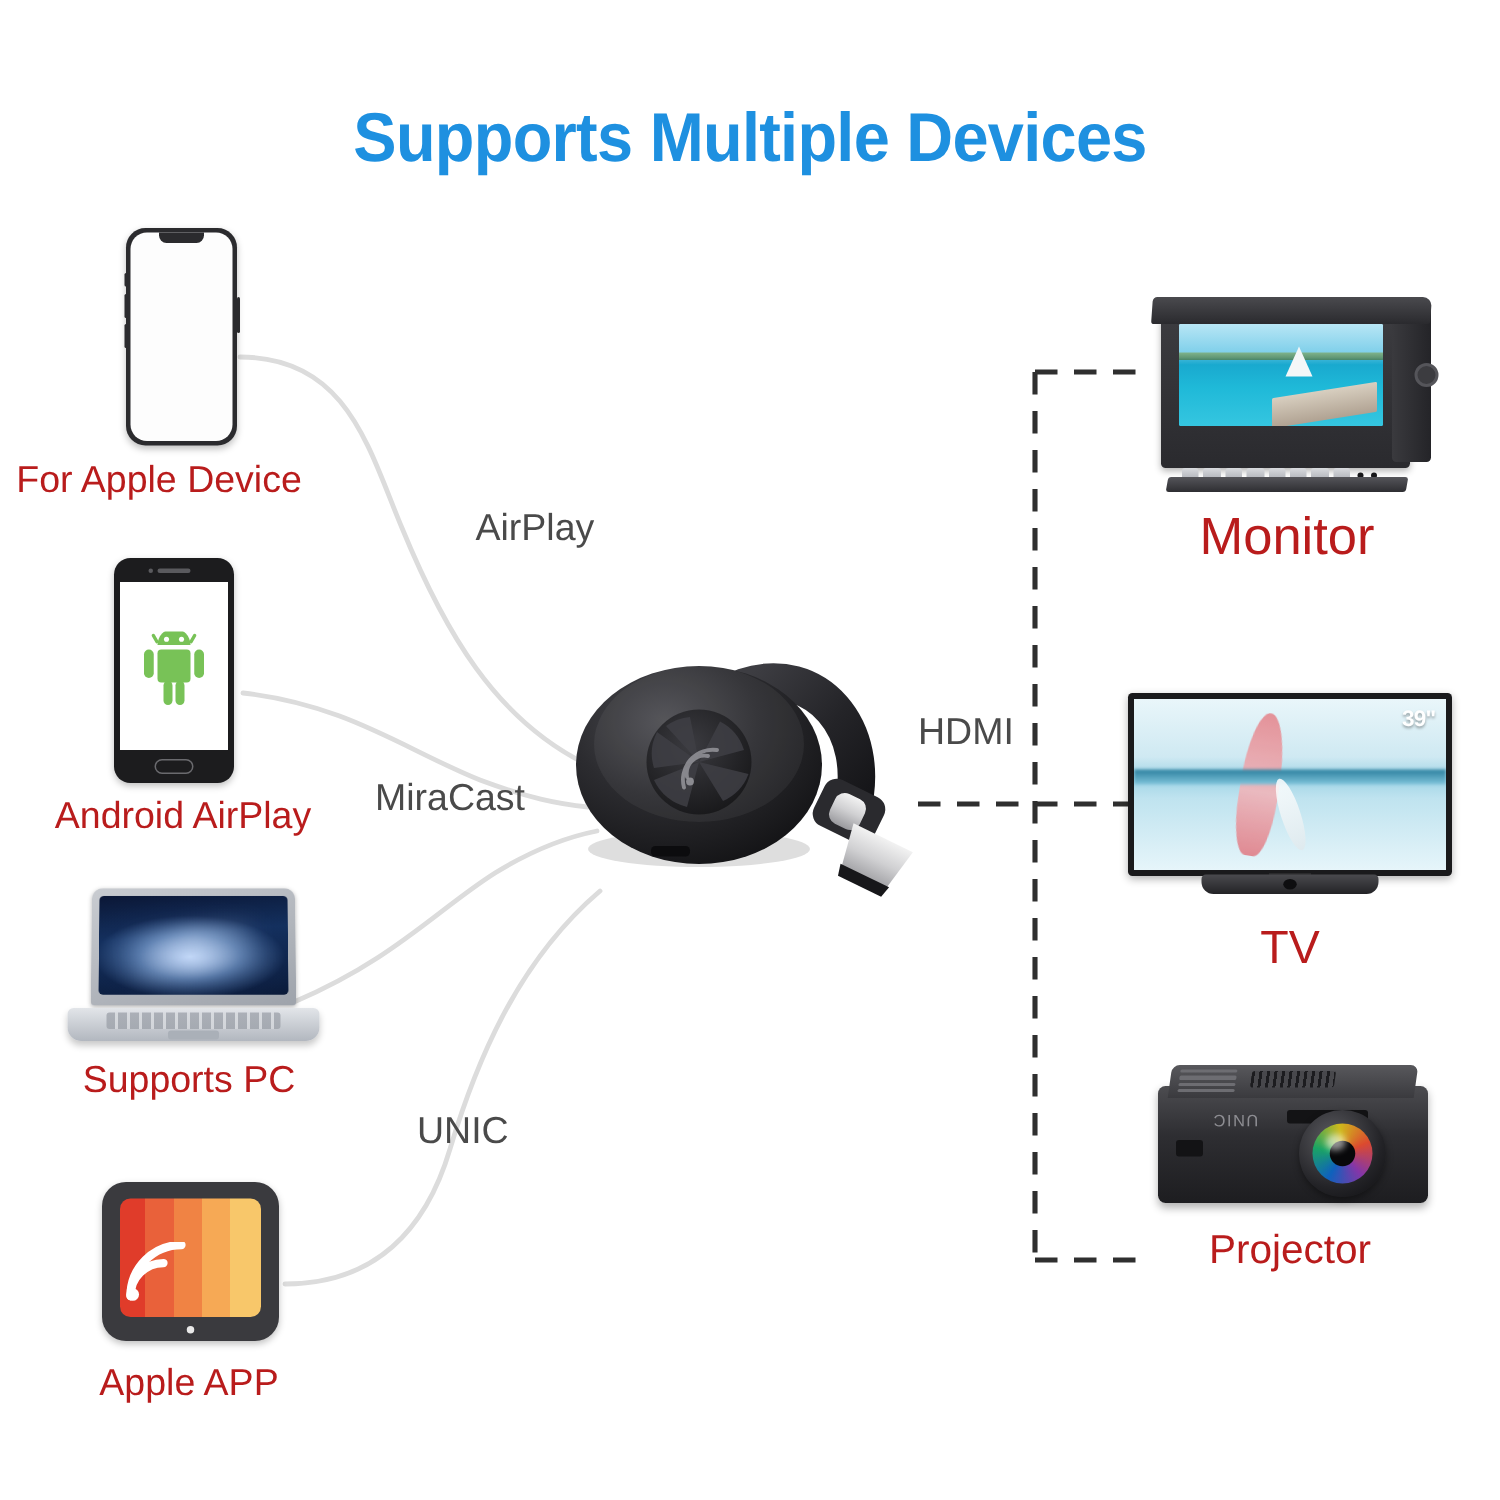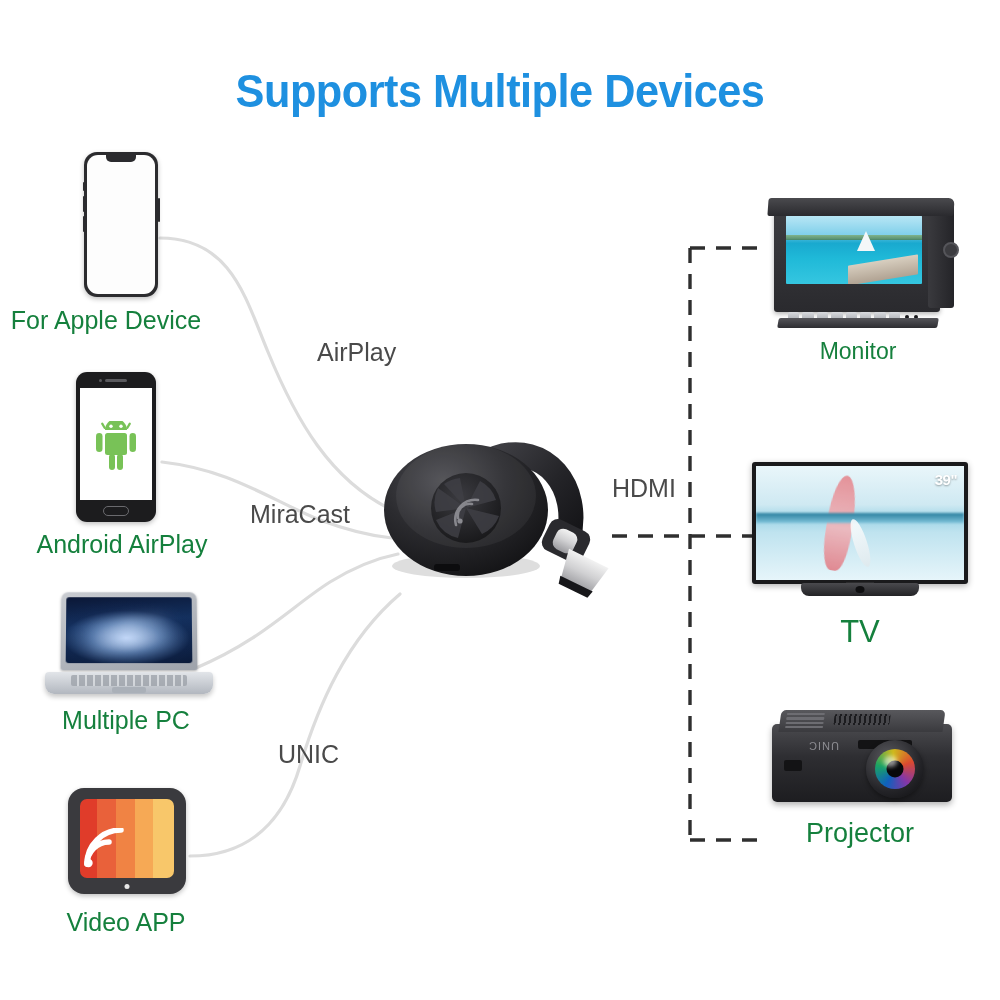--- a/index.html
+++ b/index.html
@@ -15,21 +15,21 @@
     text-align:center;
     font-size:46px; font-weight:bold; letter-spacing:-0.5px;
     color:#1E90E0;
     transform:scaleX(0.94); transform-origin:center;
     white-space:nowrap;
   }
 
   
   .dev-label {
     position:absolute; text-align:center;
-    color:#15803d; font-size:25px; white-space:nowrap;
+    color:#b91c1c; font-size:25px; white-space:nowrap;
   }
   .proto-label {
     position:absolute; color:#4a4a4a; font-size:25px; white-space:nowrap;
   }
 
   
   #cables, #hdmi-bracket { position:absolute; left:0; top:0; }
 
   
 
@@ -338,21 +338,21 @@
 <svg id="hdmi-bracket" width="1000" height="1000">
   <g fill="none" stroke="#2f2f2f" stroke-width="3.4" stroke-dasharray="15 11" stroke-linecap="butt">
     <path d="M690 248 L 690 840"></path>
     <path d="M690 248 L 766 248"></path>
     <path d="M612 536 L 752 536"></path>
     <path d="M690 840 L 766 840"></path>
   </g>
 </svg>
 
 <div class="proto-label" style="left:274px; top:338px;margin-left:43px;">AirPlay</div>
-<div class="proto-label" style="left:250px; top:500px;">MiraCast</div>
+<div class="proto-label" style="left:250px; top:518px;">MiraCast</div>
 <div class="proto-label" style="left:278px; top:740px;">UNIC</div>
 <div class="proto-label" style="left:612px; top:474px;text-align:center;">HDMI</div>
 
 <div id="iphone">
   <div class="body"></div>
   <div class="screen"></div>
   <div class="notch"></div>
   <div class="btn-l a"></div>
     <div class="btn-l b"></div>
     <div class="btn-l c"></div>
@@ -385,35 +385,35 @@
 
 <div id="laptop">
   <div class="lid">
       <div class="disp"></div>
     </div>
   <div class="base">
       <div class="keys"></div>
       <div class="pad"></div>
     </div>
 </div>
-<div class="dev-label" style="left:20px; top:706px; width:212px;">Multiple PC</div>
+<div class="dev-label" style="left:20px; top:706px; width:212px;">Supports PC</div>
 
 <div id="videoapp">
   <div class="frame"></div>
   <div class="scr"></div>
   <svg class="cast" width="44" height="42" viewBox="0 0 44 42">
     <g fill="none" stroke="#ffffff" stroke-width="5.5" stroke-linecap="round">
       <path d="M4 38 A 34 34 0 0 1 38 4" transform="translate(0,-2)"></path>
       <path d="M4 38 A 22 22 0 0 1 26 16" transform="translate(0,-2)"></path>
     </g>
     <circle cx="5.5" cy="35" r="4.2" fill="#ffffff"></circle>
   </svg>
   <div class="dot"></div>
 </div>
-<div class="dev-label" style="left:20px; top:908px; width:212px;">Video APP</div>
+<div class="dev-label" style="left:20px; top:908px; width:212px;">Apple APP</div>
 
 <svg id="dongle" viewBox="0 0 260 182">
   <defs>
     <radialGradient id="gPuck" cx="36%" cy="28%" r="82%">
       <stop offset="0%" stop-color="#4d4d52"></stop>
       <stop offset="46%" stop-color="#2c2c30"></stop>
       <stop offset="100%" stop-color="#111113"></stop>
     </radialGradient>
     <linearGradient id="gCable" x1="0" y1="0" x2="1" y2="1">
       <stop offset="0%" stop-color="#3d3d42"></stop>
@@ -482,21 +482,21 @@
       <i></i>
       <i></i>
       <i></i>
       <i></i>
       <i></i>
       <u></u>
       <u></u>
   </div>
   <div class="stand"></div>
 </div>
-<div class="dev-label" style="left:758px; top:338px; width:200px; font-size:23px;">Monitor</div>
+<div class="dev-label" style="left:758px; top:338px; width:200px; font-size:35px;">Monitor</div>
 
 <div id="tv">
   <div class="panel">
     <div class="scr">
       <div class="ribbon"></div>
       <div class="water"></div>
       <div class="ribbon2"></div>
       <div class="size">39"</div>
     </div>
   </div>

